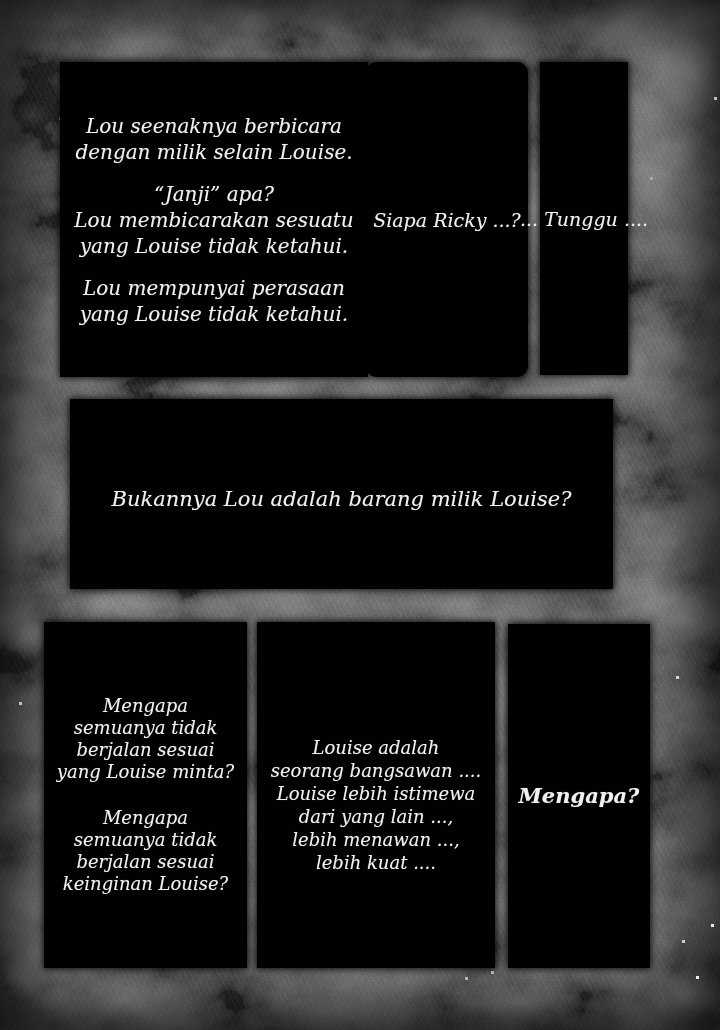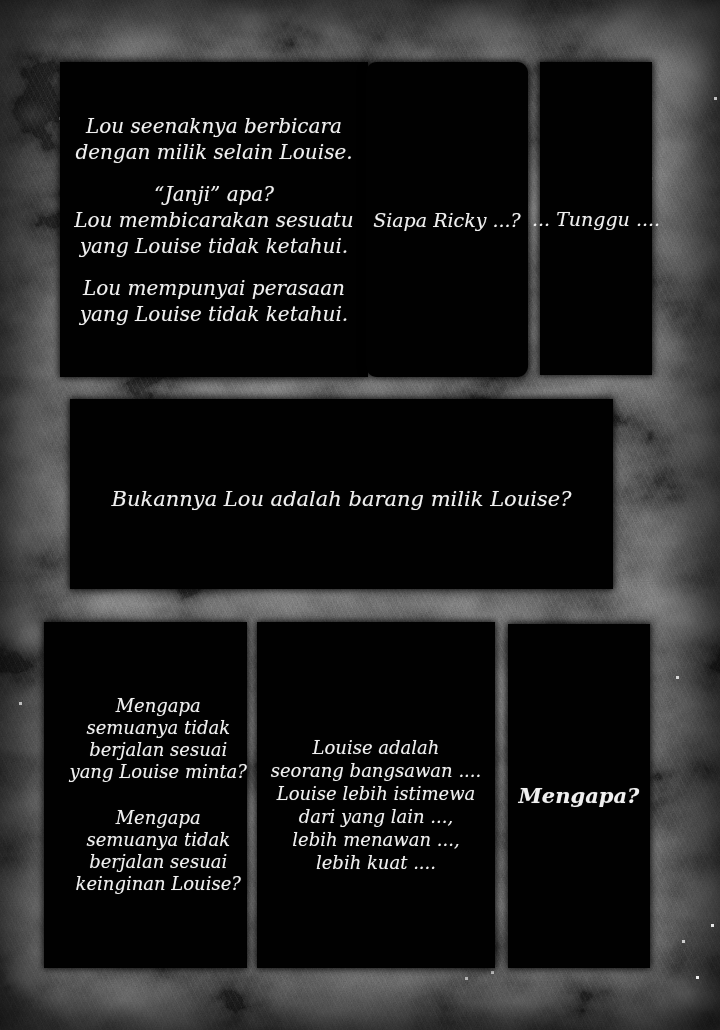--- a/index.html
+++ b/index.html
@@ -78,23 +78,23 @@
     background: #010101;
     box-shadow: 0 0 7px 1px rgba(0,0,0,.9);
     display: flex; align-items: center; justify-content: center;
     color: #f0f0f0;
     font-style: italic;
     text-align: center;
     text-shadow: 0 0 1px rgba(255,255,255,.35);
   }
   .panel-a { left: 60px;  top: 62px;  width: 308px; height: 315px; }
   .panel-b { left: 366px; top: 62px;  width: 162px; height: 315px; border-radius: 11px; }
-  .panel-c { left: 540px; top: 62px;  width: 112px; height: 313px; }
+  .panel-c { left: 540px; top: 62px;  width: 88px; height: 313px; }
   .panel-d { left: 46px;  top: 399px; width: 543px; height: 190px; margin-left: 24px; }
-  .panel-e { left: 44px;  top: 622px; width: 203px; height: 346px; justify-content: flex-end; }
+  .panel-e { left: 44px;  top: 622px; width: 203px; height: 346px; }
   .panel-f { left: 257px; top: 622px; width: 238px; height: 346px; }
   .panel-g { left: 508px; top: 624px; width: 142px; height: 344px; font-weight: bold; }
 
   .panel-a .dialogue { font-size: 20px; line-height: 26px; }
   .panel-b .dialogue { font-size: 19px; line-height: 24px; }
   .panel-c .dialogue { font-size: 19px; line-height: 24px; }
   .panel-d .dialogue { font-size: 21px; line-height: 26px; position: relative; top: 5px; }
   .panel-e .dialogue { font-size: 18px; line-height: 22px; }
   .panel-f .dialogue { font-size: 18px; line-height: 23px; position: relative; top: 10px; }
   .panel-g .dialogue { font-size: 21px; line-height: 26px; }

